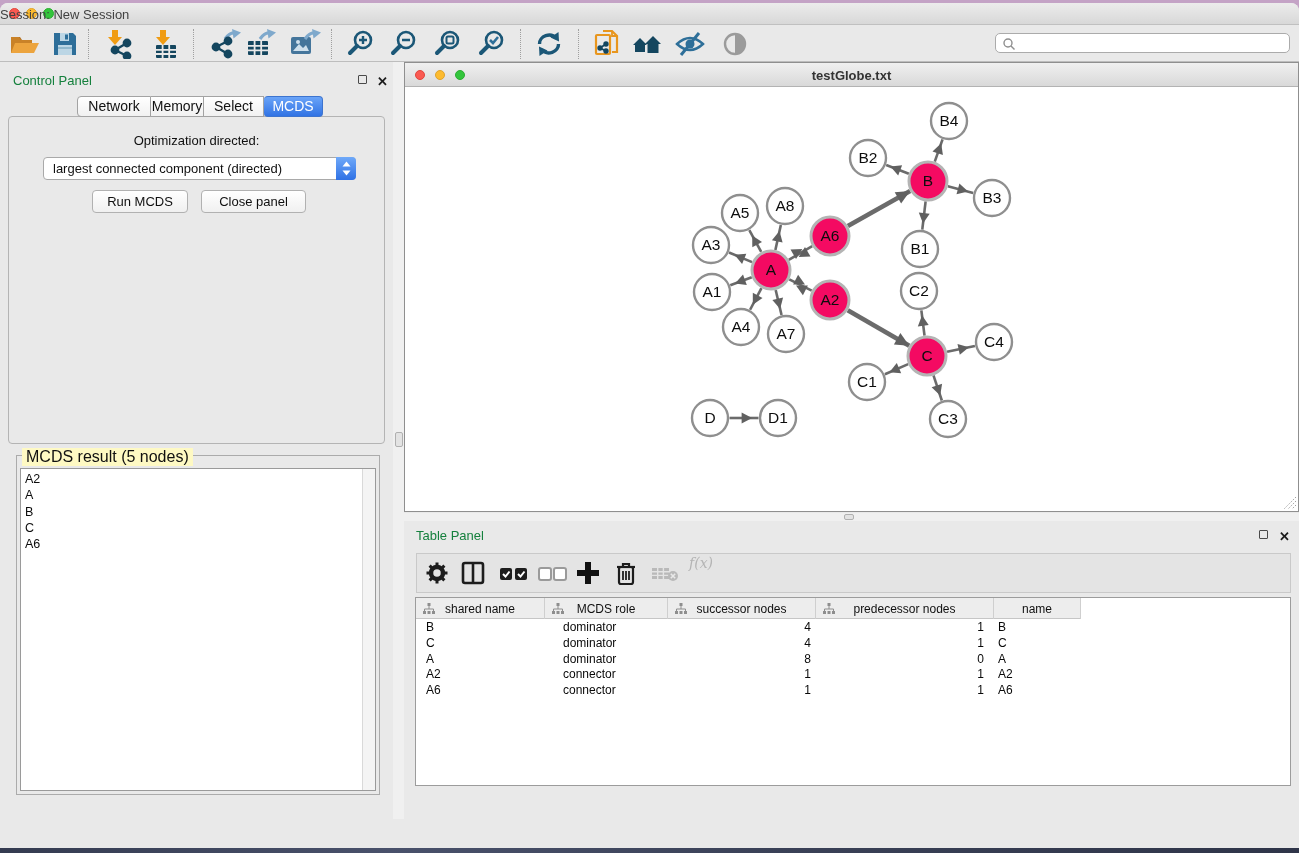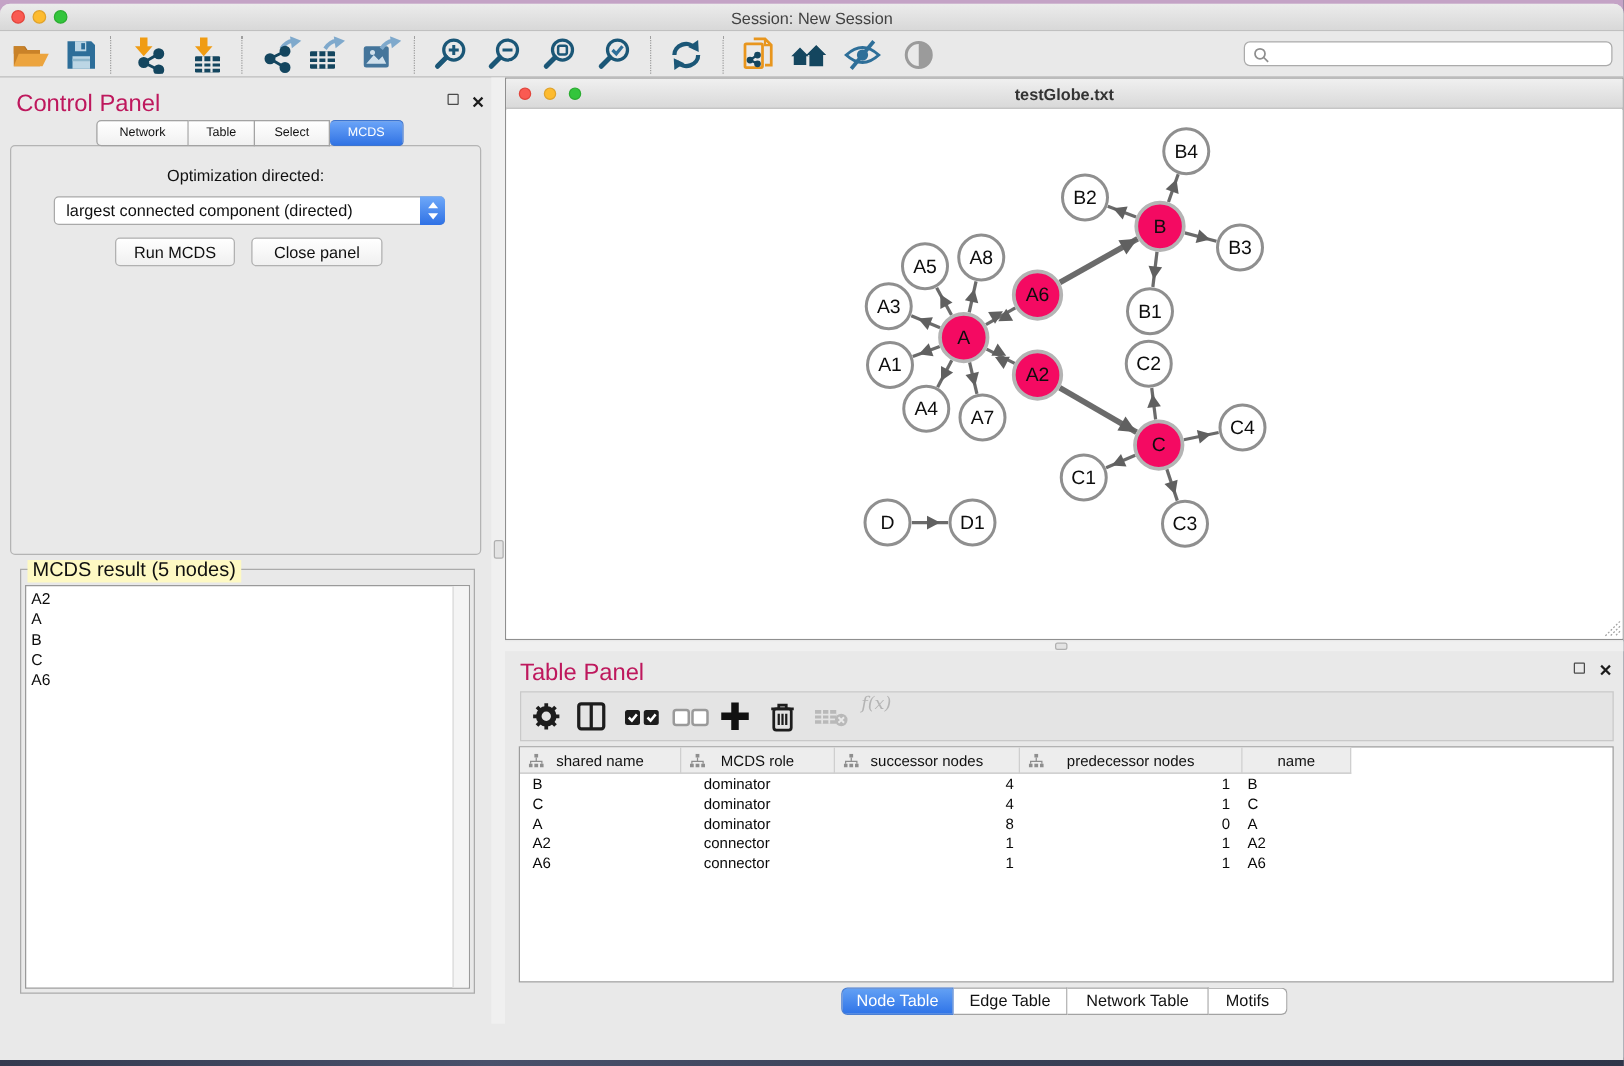--- a/index.html
+++ b/index.html
@@ -7,33 +7,33 @@
 body { position:relative; font-family:"Liberation Sans",sans-serif; background:#3a4157; overflow:hidden; }
 .abs { position:absolute; }
 .desktop-top { top:0; left:0; width:1299px; height:10px; background:#c4a3c6; }
 .desktop-bottom { top:846px; left:0; width:1299px; height:7px; background:linear-gradient(90deg,#343b50,#49516b 30%,#3a4157 60%,#2f3549); }
 .app-window { top:3px; left:0; width:1299px; height:845px; background:#e9e9e9; border-radius:8px 8px 0 0; overflow:hidden; }
 .titlebar { top:0; left:0; right:0; height:22px; background:linear-gradient(#ececec,#d8d8d8); border-bottom:1px solid #c0c0c0; }
 .tl { width:11px; height:11px; border-radius:50%; top:5px; }
 .tl.red { left:9px; background:#fa5a52; border:1px solid #e2453c; }
 .tl.yellow { left:26px; background:#fdbb2f; border:1px solid #e0a32b; }
 .tl.green { left:43px; background:#33c53c; border:1px solid #2bad31; }
-.win-title { top:4px; left:0; right:0; text-align:center; font-size:13px; color:#424242; }
+.win-title { top:4px; left:0; right:0; font-size:13px; color:#424242; }
 .toolbar { top:22px; left:0; right:0; height:37px; background:#e9e9e9; border-bottom:1px solid #bdbdbd; }
 .tbi { top:4px; width:34px; height:30px; }
 .tbsep { top:4px; width:1px; height:30px; border-left:1px dotted #9f9f9f; }
 .searchbox { left:995px; top:8px; width:295px; height:20px; background:#fff; border:1px solid #ababab; border-radius:5px; }
 .searchbox svg { position:absolute; left:6px; top:3px; }
 
 .cp-title-row { left:0; top:59px; width:393px; height:30px; }
-.panel-title { font-size:19px; color:#be185d; }
+.panel-title { font-size:13px; color:#15803d; }
 .float-icon { width:9px; height:9px; border:1.5px solid #4a4a4a; border-radius:1px; }
 .close-icon { font-size:13px; font-weight:bold; color:#1b1b1b; line-height:10px; }
 .cp-tabs { left:77px; top:93px; height:21px; display:flex; z-index:3; }
-.tab-seg { height:21px; border:1px solid #a3a3a3; border-left:none; background:linear-gradient(#ffffff,#f1f1f1); font-size:10px; color:#111; text-align:center; line-height:19px; }
+.tab-seg { height:21px; border:1px solid #a3a3a3; border-left:none; background:linear-gradient(#ffffff,#f1f1f1); font-size:14px; color:#111; text-align:center; line-height:19px; }
 .tab-seg:first-child { border-left:1px solid #a3a3a3; border-radius:4px 0 0 4px; }
 .tab-seg:last-child { border-radius:0 4px 4px 0; }
 .tab-seg.selected { background:linear-gradient(#6aa4f8,#3173e4); color:#fff; border-color:#3d74cf; border-radius:4px; }
 .cp-subpanel { left:8px; top:113px; width:377px; height:328px; border:1px solid #b4b4b4; border-radius:4px; z-index:1; }
 .opt-label { left:8px; top:130px; width:377px; text-align:center; font-size:13px; color:#101010; }
 .dropdown { left:43px; top:154px; width:313px; height:23px; background:#fff; border:1px solid #a9a9a9; border-radius:4px; z-index:2; }
 .dd-text { position:absolute; left:9px; top:3px; font-size:13px; color:#101010; }
 .dd-stepper { position:absolute; right:-1px; top:-1px; width:20px; height:23px; background:linear-gradient(#6fa9f9,#2f71e5); border-radius:0 4px 4px 0; }
 .dd-stepper svg { position:absolute; left:4.5px; top:4px; }
 .btn { height:23px; background:linear-gradient(#ffffff,#f0f0f0); border:1px solid #b1b1b1; border-radius:4px; font-size:13px; color:#101010; text-align:center; line-height:21px; z-index:2; }
@@ -243,21 +243,21 @@
     </div>
   </div>
 
   <div class="abs cp-title-row">
     <span class="abs panel-title" style="left:13px; top:11px">Control Panel</span>
     <span class="abs float-icon" style="left:358px; top:13px"></span>
     <span class="abs close-icon" style="left:377px; top:15px">✕</span>
   </div>
   <div class="abs cp-tabs" id="cp-tabs">
       <div class="tab-seg" style="width: 74px;">Network</div>
-      <div class="tab-seg" style="width: 53px;">Table</div>
+      <div class="tab-seg" style="width: 53px;">Memory</div>
       <div class="tab-seg" style="width: 60px;">Select</div>
       <div class="tab-seg selected" style="width: 59px;">MCDS</div>
     </div>
   <div class="abs cp-subpanel"></div>
   <div class="abs opt-label">Optimization directed:</div>
   <div class="abs dropdown">
     <span class="dd-text">largest connected component (directed)</span>
     <span class="dd-stepper">
       <svg width="11" height="15" viewBox="0 0 11 15">
         <path d="M5.5 0.5 L9.5 5.5 H1.5 z" fill="#fff"></path>
@@ -578,20 +578,14 @@
         </div>
         <div class="trow">
           <div class="td" style="width: 129px; text-align: left; padding-left: 10px;">A6</div>
           <div class="td" style="width: 123px; text-align: left; padding-left: 18px;">connector</div>
           <div class="td" style="width: 148px; text-align: right; padding-right: 5px;">1</div>
           <div class="td" style="width: 178px; text-align: right; padding-right: 10px;">1</div>
           <div class="td" style="width: 87px; text-align: left; padding-left: 4px;">A6</div>
         </div>
       </div>
   </div>
-  <div class="abs tp-tabs" id="tp-tabs">
-      <div class="btab selected" style="width: 90px;">Node Table</div>
-      <div class="btab" style="width: 91px;">Edge Table</div>
-      <div class="btab" style="width: 113px;">Network Table</div>
-      <div class="btab" style="width: 63px;">Motifs</div>
-    </div>
 
 </div>
 
 </body></html>

